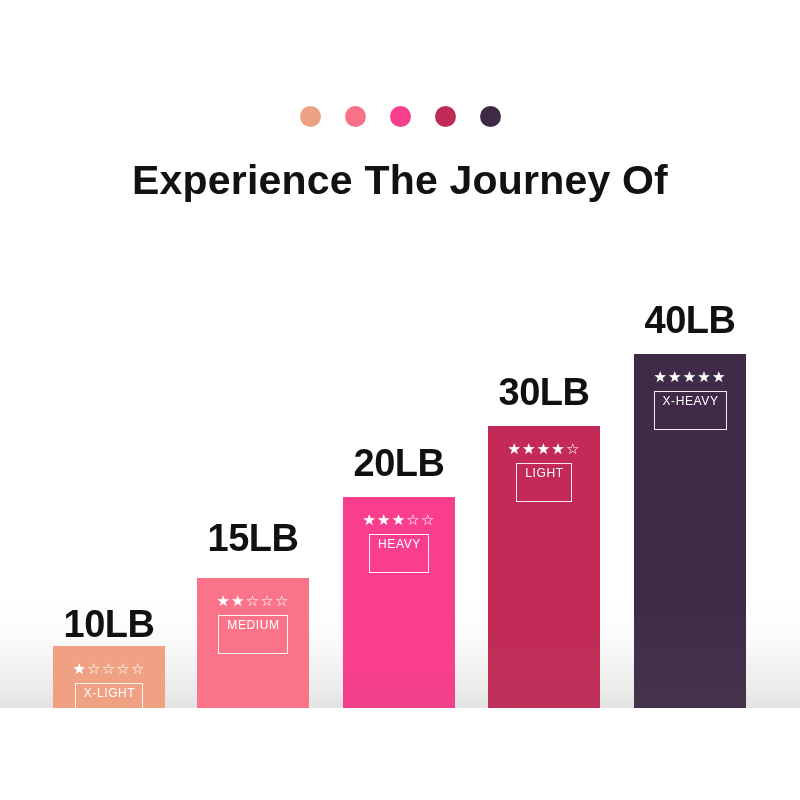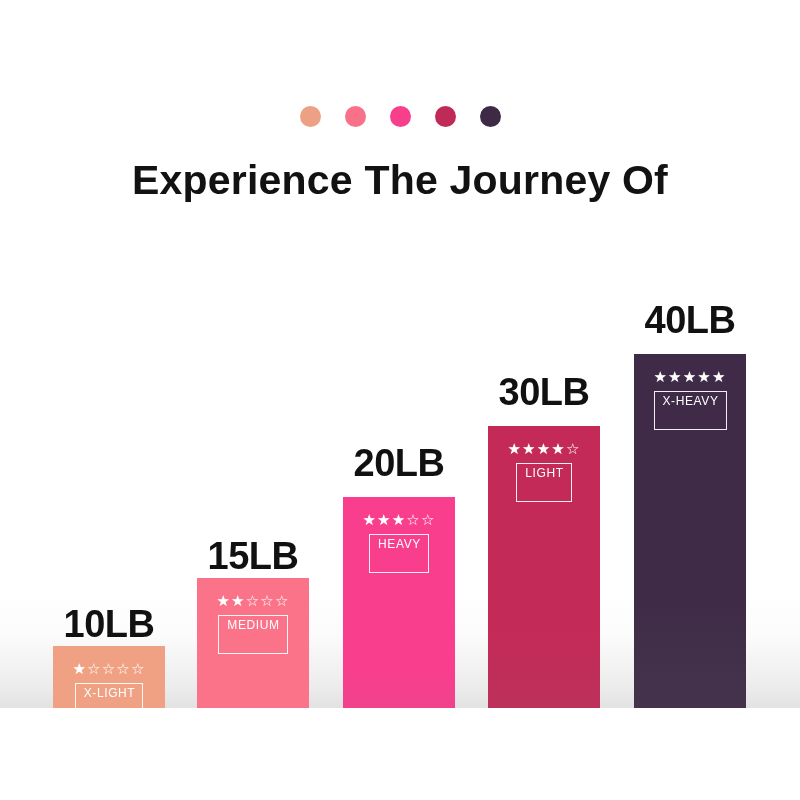--- a/index.html
+++ b/index.html
@@ -149,21 +149,21 @@
   </div>
 
   <div id="chart">
       <div class="bar-group" style="left: 53px; width: 112px;">
         <div class="bar-label" style="bottom: 154px; position: absolute;">10LB</div>
         <div class="bar" style="height: 154px; width: 112px; background: rgb(240, 161, 131);">
           <div class="badge-block" style="width: 112px;"><div class="stars"><span class="on">★</span><span class="off">☆☆☆☆</span></div><div class="tier-badge">X-LIGHT</div></div>
         </div>
       </div>
       <div class="bar-group" style="left: 197px; width: 112px;">
-        <div class="bar-label" style="bottom: 222px; position: absolute; margin-top: 48px;">15LB</div>
+        <div class="bar-label" style="bottom: 240px; position: absolute; margin-top: 48px;">15LB</div>
         <div class="bar" style="height: 222px; width: 112px; background: rgb(251, 115, 137);">
           <div class="badge-block" style="width: 112px;"><div class="stars"><span class="on">★★</span><span class="off">☆☆☆</span></div><div class="tier-badge">MEDIUM</div></div>
         </div>
       </div>
       <div class="bar-group" style="left: 343px; width: 112px;">
         <div class="bar-label" style="bottom: 315px; position: absolute;">20LB</div>
         <div class="bar" style="height: 303px; width: 112px; background: rgb(249, 62, 141);">
           <div class="badge-block" style="width: 112px;"><div class="stars"><span class="on">★★★</span><span class="off">☆☆</span></div><div class="tier-badge">HEAVY</div></div>
         </div>
       </div>

